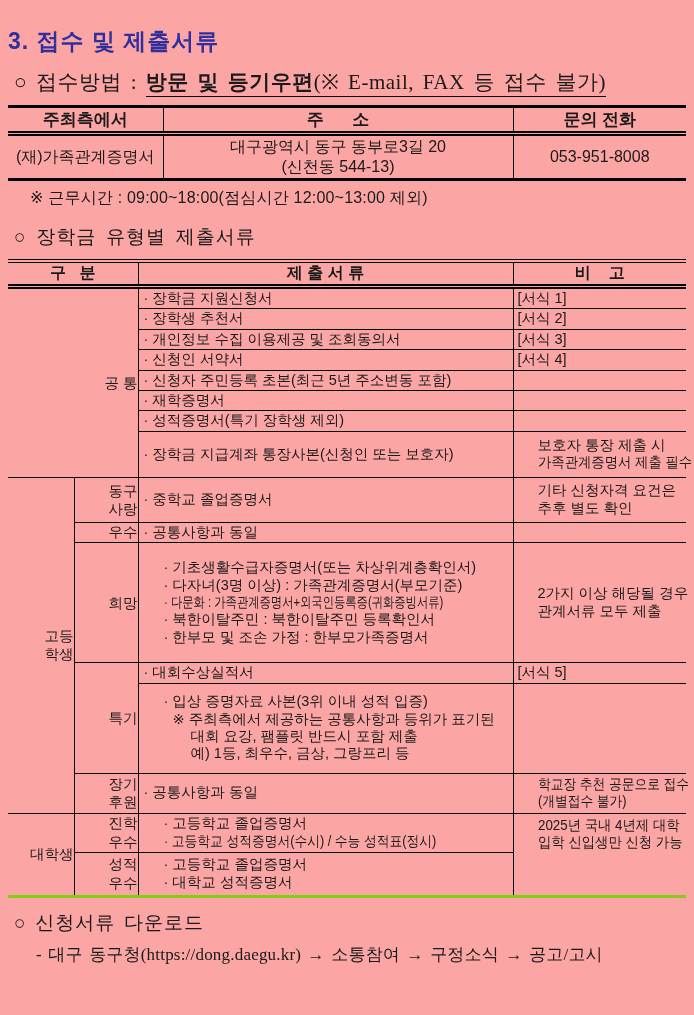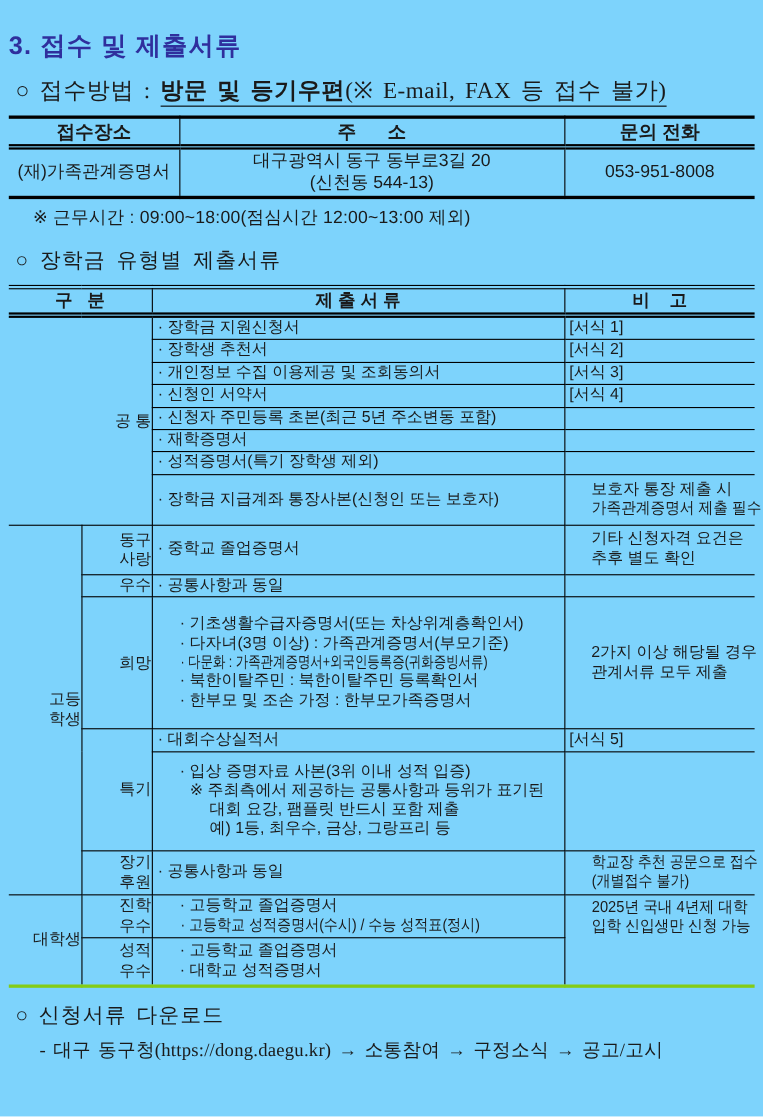--- a/index.html
+++ b/index.html
@@ -1,18 +1,18 @@
 <!DOCTYPE html>
 <html><head>
 <meta charset="utf-8">
 <style>
   * { margin:0; padding:0; box-sizing:border-box; }
   html,body { background:#fff; }
   .page {
-    width:694px; height:1015px; background:#7dd3fc; overflow:hidden;
+    width:694px; height:1015px; background:#fca5a5; overflow:hidden;
     font-family:"Liberation Serif","DejaVu Serif",serif; color:#1a1a1a;
     padding:26px 8px 0 8px; position:relative;
   }
   
   .doc-title {
     font-family:"Liberation Sans","DejaVu Sans",sans-serif;
     font-size:23px; font-weight:bold; color:#2f2f9d; letter-spacing:1px;
   }
   .method-line { margin:10px 0 0 6px; font-size:21px; letter-spacing:0.5px; word-spacing:3px; white-space:nowrap; }
   .method-underline { border-bottom:1.6px solid #000; padding-bottom:2px; }
@@ -65,21 +65,21 @@
   <div class="method-line"><span>○ 접수방법 : </span><span class="method-underline"><span class="method-bold">방문 및 등기우편</span><span>(※ E-mail, FAX 등 접수 불가)</span></span></div>
 
   <table class="t1">
     <colgroup>
         <col style="width:155px">
         <col style="width:350px">
         <col style="width:173px">
       </colgroup>
     <tbody>
         <tr>
-      <th>접수장소</th>
+      <th>주최측에서</th>
       <th>주      소</th>
       <th>문의 전화</th>
     </tr>
     <tr>
       <td>(재)가족관계증명서</td>
       <td>
         <div>대구광역시 동구 동부로3길 20</div>
         <div>(신천동 544-13)</div>
       </td>
       <td>053-951-8008</td>

